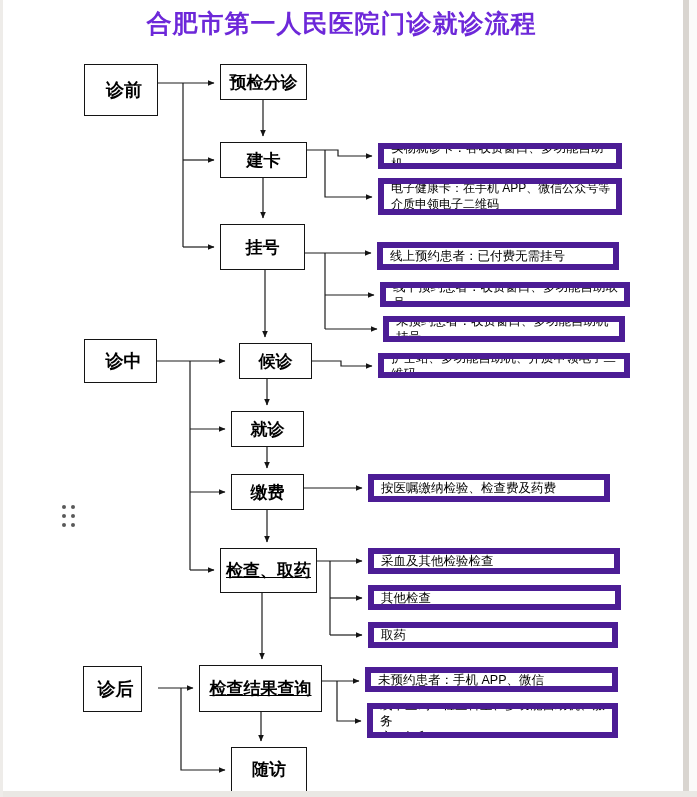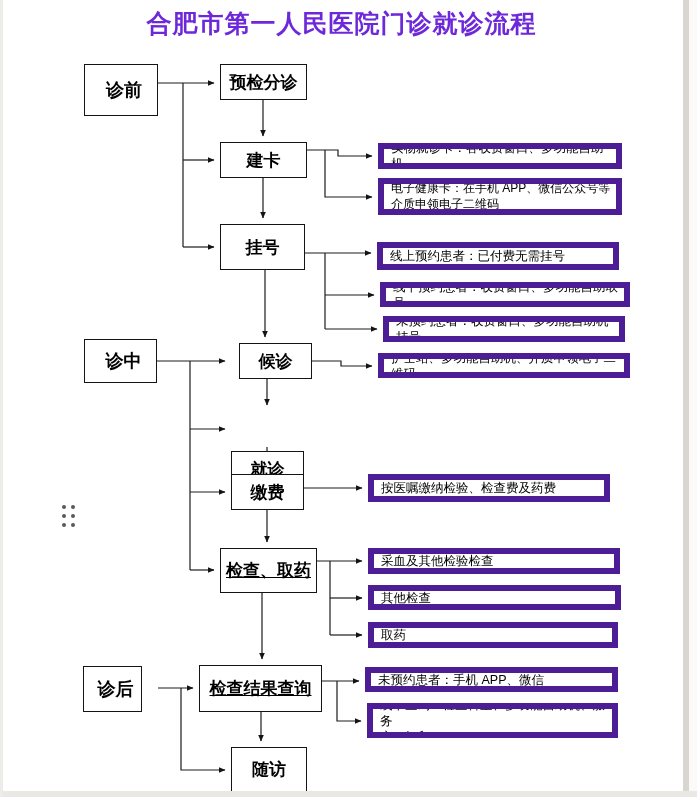--- a/index.html
+++ b/index.html
@@ -96,21 +96,21 @@
   <div class="title">合肥市第一人民医院门诊就诊流程</div>
 
   <div class="node stage" style="left:84px;top:64px;width:74px;height:52px;">诊前</div>
   <div class="node stage" style="left:84px;top:339px;width:73px;height:44px;">诊中</div>
   <div class="node stage" style="left:83px;top:666px;width:59px;height:46px;">诊后</div>
 
   <div class="node" style="left:220px;top:64px;width:87px;height:36px;">预检分诊</div>
   <div class="node" style="left:220px;top:142px;width:87px;height:36px;">建卡</div>
   <div class="node" style="left:220px;top:224px;width:85px;height:46px;">挂号</div>
   <div class="node" style="left:231px;top:343px;width:73px;height:36px;margin-left:8px;">候诊</div>
-  <div class="node" style="left:231px;top:411px;width:73px;height:36px;margin-top:40px;">就诊</div>
+  <div class="node" style="left:231px;top:411px;width:73px;height:36px;">就诊</div>
   <div class="node" style="left:231px;top:474px;width:73px;height:36px;">缴费</div>
   <div class="node u" style="left:220px;top:548px;width:97px;height:45px;">检查、取药</div>
   <div class="node u" style="left:199px;top:665px;width:123px;height:47px;">检查结果查询</div>
   <div class="node" style="left:231px;top:747px;width:76px;height:45px;">随访</div>
 
   <div class="note" style="left:378px;top:143px;width:244px;height:26px;">实物就诊卡：各收费窗口、多功能自助机</div>
   <div class="note small" style="left:378px;top:178px;width:244px;height:37px;">电子健康卡：在手机 APP、微信公众号等
 介质申领电子二维码</div>
   <div class="note" style="left:377px;top:242px;width:242px;height:28px;">线上预约患者：已付费无需挂号</div>
   <div class="note" style="left:380px;top:282px;width:250px;height:25px;">线下预约患者：收费窗口、多功能自助取号</div>

